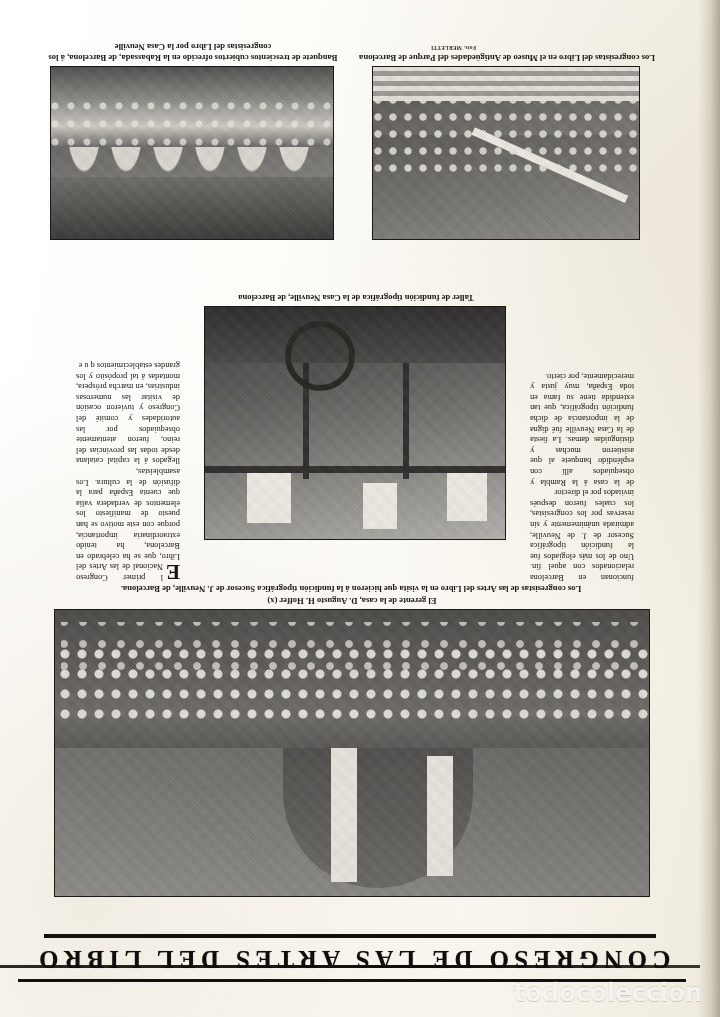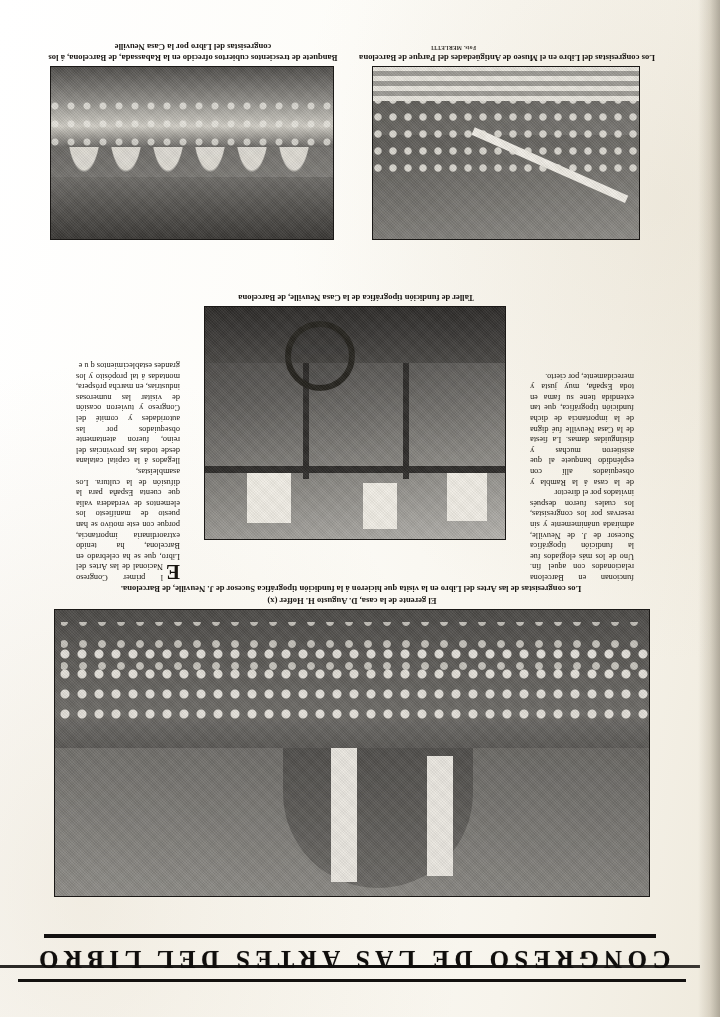--- a/index.html
+++ b/index.html
@@ -199,14 +199,15 @@
       <div class="ceil"></div>
       <div class="arches"></div>
       <div class="tables"></div>
       <div class="diners"></div>
       <div class="grain"></div>
     </div>
     <div class="cap" style="left:346px;top:919px;width:294px;">Banquete de trescientos cubiertos ofrecido en la Rabassada, de Barcelona, á los congresistas del Libro por la Casa Neuville</div>
 
   </div>
 
+  <div class="wm">todocoleccion</div>
 
 </div>
 
 </body></html>

